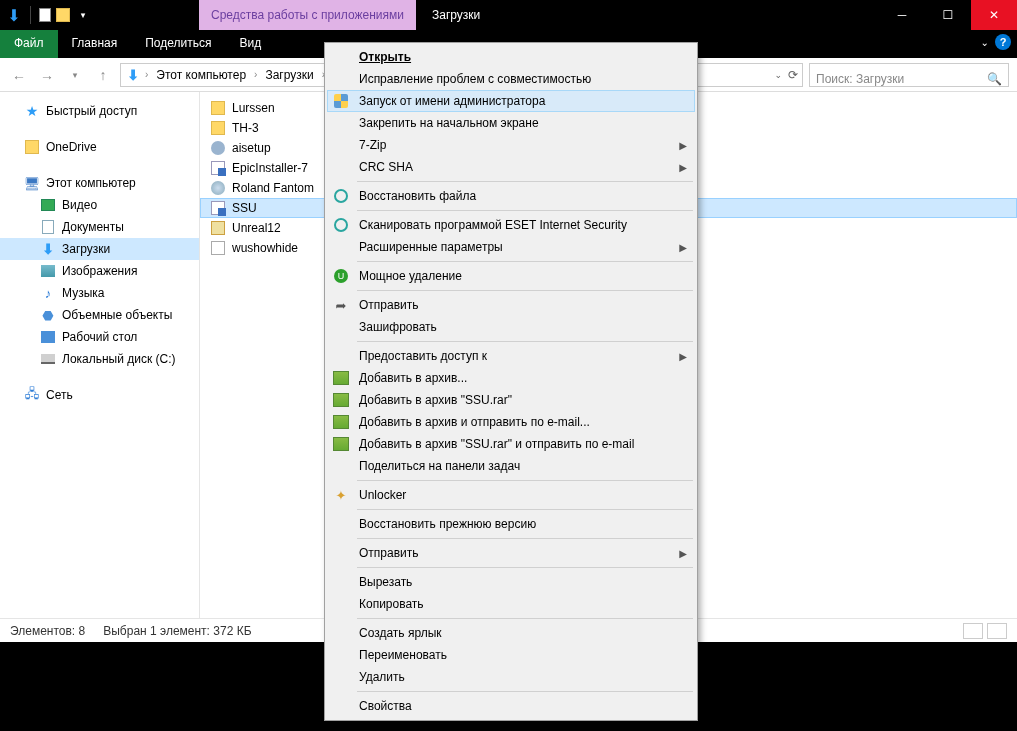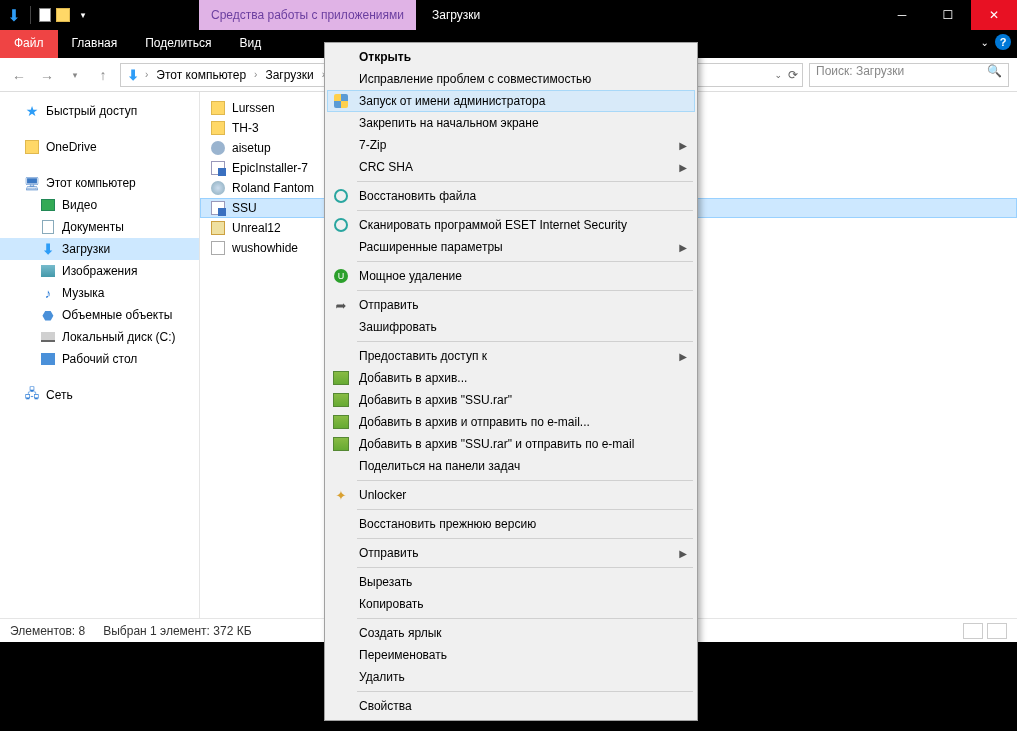--- a/index.html
+++ b/index.html
@@ -12,32 +12,32 @@
 .qat-sep { width: 1px; height: 18px; background: #444; margin: 0 4px; }
 .tool-tab { background: #e0b3e6; padding: 6px 12px; color: #6b3fa0; display:flex; align-items:center; margin-left: 108px; }
 .win-title { padding: 6px 16px; color: #fff; display:flex; align-items:center; }
 .titlebar-right { margin-left: auto; display: flex; }
 .winbtn { width: 46px; display: flex; align-items: center; justify-content: center; color: #fff; }
 .winbtn.close { background: #e81123; }
 
 
 .ribbon { height: 28px; background: #000; display: flex; align-items: stretch; color: #fff; position: relative; }
 .ribbon-tab { padding: 6px 14px; cursor: default; }
-.ribbon-tab.file { background: #ef4444; color: #fff; text-align: center; }
+.ribbon-tab.file { background: #15803d; color: #fff; text-align: center; }
 .ribbon-help { position: absolute; right: 6px; top: 4px; display:flex; gap:6px; align-items:center; }
 .help-circle { width:16px; height:16px; border-radius:50%; background:#0078d7; color:#fff; display:flex; align-items:center; justify-content:center; font-size:11px; font-weight:bold; }
 
 
 .addrrow { height: 34px; background: #fff; display: flex; align-items: center; padding: 4px 8px; gap: 6px; border-bottom:1px solid #ddd; }
 .navbtn { width: 22px; height: 22px; color: #888; display: flex; align-items: center; justify-content: center; font-size: 14px; }
 .addrbox { flex: 1; height: 24px; border: 1px solid #ccc; display: flex; align-items: center; padding: 0 4px; gap: 4px; }
 .crumb { padding: 2px 4px; display:flex; align-items:center; gap:4px; }
 .crumb-sep { color: #888; font-size: 10px; }
 .addr-right { margin-left:auto; display:flex; align-items:center; gap:6px; color:#666; }
-.searchbox { width: 200px; height: 24px; border: 1px solid #ccc; display: flex; align-items: flex-start; padding: 0 6px; color: #888; }
+.searchbox { width: 200px; height: 24px; border: 1px solid #ccc; display: flex; align-items: flex-end; padding: 0 6px; color: #888; }
 .searchbox .mag { margin-left:auto; color:#666; }
 
 
 .main { display: flex; height: 526px; background: #fff; }
 .sidebar { width: 200px; border-right: 1px solid #e5e5e5; padding-top: 8px; overflow:hidden; }
 .tree-item { display: flex; align-items: center; gap: 6px; padding: 3px 6px 3px 24px; cursor: default; white-space:nowrap; }
 .tree-item.indent1 { padding-left: 40px; }
 .tree-item.selected { background: #cde8ff; }
 .tree-spacer { height: 14px; }
 .ticon { width: 16px; height: 16px; display:inline-flex; align-items:center; justify-content:center; font-size:12px; }
@@ -49,21 +49,21 @@
 
 
 .statusbar { height: 24px; background: #fff; border-top: 1px solid #e5e5e5; display: flex; align-items: center; padding: 0 10px; gap: 18px; color: #333; }
 .status-right { margin-left:auto; display:flex; gap:4px; }
 .viewbtn { width:20px; height:16px; border:1px solid #ccc; }
 
 
 .ctxmenu { position: absolute; left: 324px; top: 42px; width: 374px; background: #f0f0f0; border: 1px solid #a0a0a0; box-shadow: 3px 3px 6px rgba(0,0,0,0.3); padding: 3px 2px; z-index: 100; }
 .ctx-item { display:flex; align-items:center; height: 22px; padding: 0 8px 0 4px; gap: 8px; cursor:default; }
 .ctx-item.hover { background: #d8eaf9; border:1px solid #a8d8f8; height:22px; padding:0 7px 0 3px; }
-.ctx-item.default-item .ctx-label { font-weight: 600; }
+.ctx-item.default-item .ctx-label { font-weight: 600; text-decoration: underline; }
 .ctx-icon { width: 20px; height: 20px; display:flex; align-items:center; justify-content:center; flex-shrink:0; }
 .ctx-label { flex:1; white-space:nowrap; overflow:hidden; text-overflow:ellipsis; }
 .ctx-arrow { color:#555; font-size:10px; }
 .ctx-sep { height:1px; background:#d0d0d0; margin: 3px 2px 3px 30px; }
 
 
 .sq { width:14px; height:14px; }
 .folder-ico { background: #ffd867; border:1px solid #e0b84e; }
 .star-ico { color:#2e9df7; font-size:14px; }
 .pc-ico { color:#3b78c3; font-size:13px; }
@@ -189,29 +189,29 @@
     <div class="tree-item indent1">
         <span class="ticon music-ico">♪</span>
         <span>Музыка</span>
       </div>
     <div class="tree-item indent1">
         <span class="ticon obj-ico">⬣</span>
         <span>Объемные объекты</span>
       </div>
     <div class="tree-item indent1">
         <span class="ticon">
+          <span class="desk-ico"></span>
+        </span>
+        <span>Рабочий стол</span>
+      </div>
+    <div class="tree-item indent1">
+        <span class="ticon">
           <span class="disk-ico"></span>
         </span>
         <span>Локальный диск (C:)</span>
-      </div>
-    <div class="tree-item indent1">
-        <span class="ticon">
-          <span class="desk-ico"></span>
-        </span>
-        <span>Рабочий стол</span>
       </div>
     <div class="tree-spacer"></div>
     <div class="tree-item">
         <span class="ticon net-ico">🖧</span>
         <span>Сеть</span>
       </div>
   </div>
 
   <div class="filelist">
     <div class="file-item">

